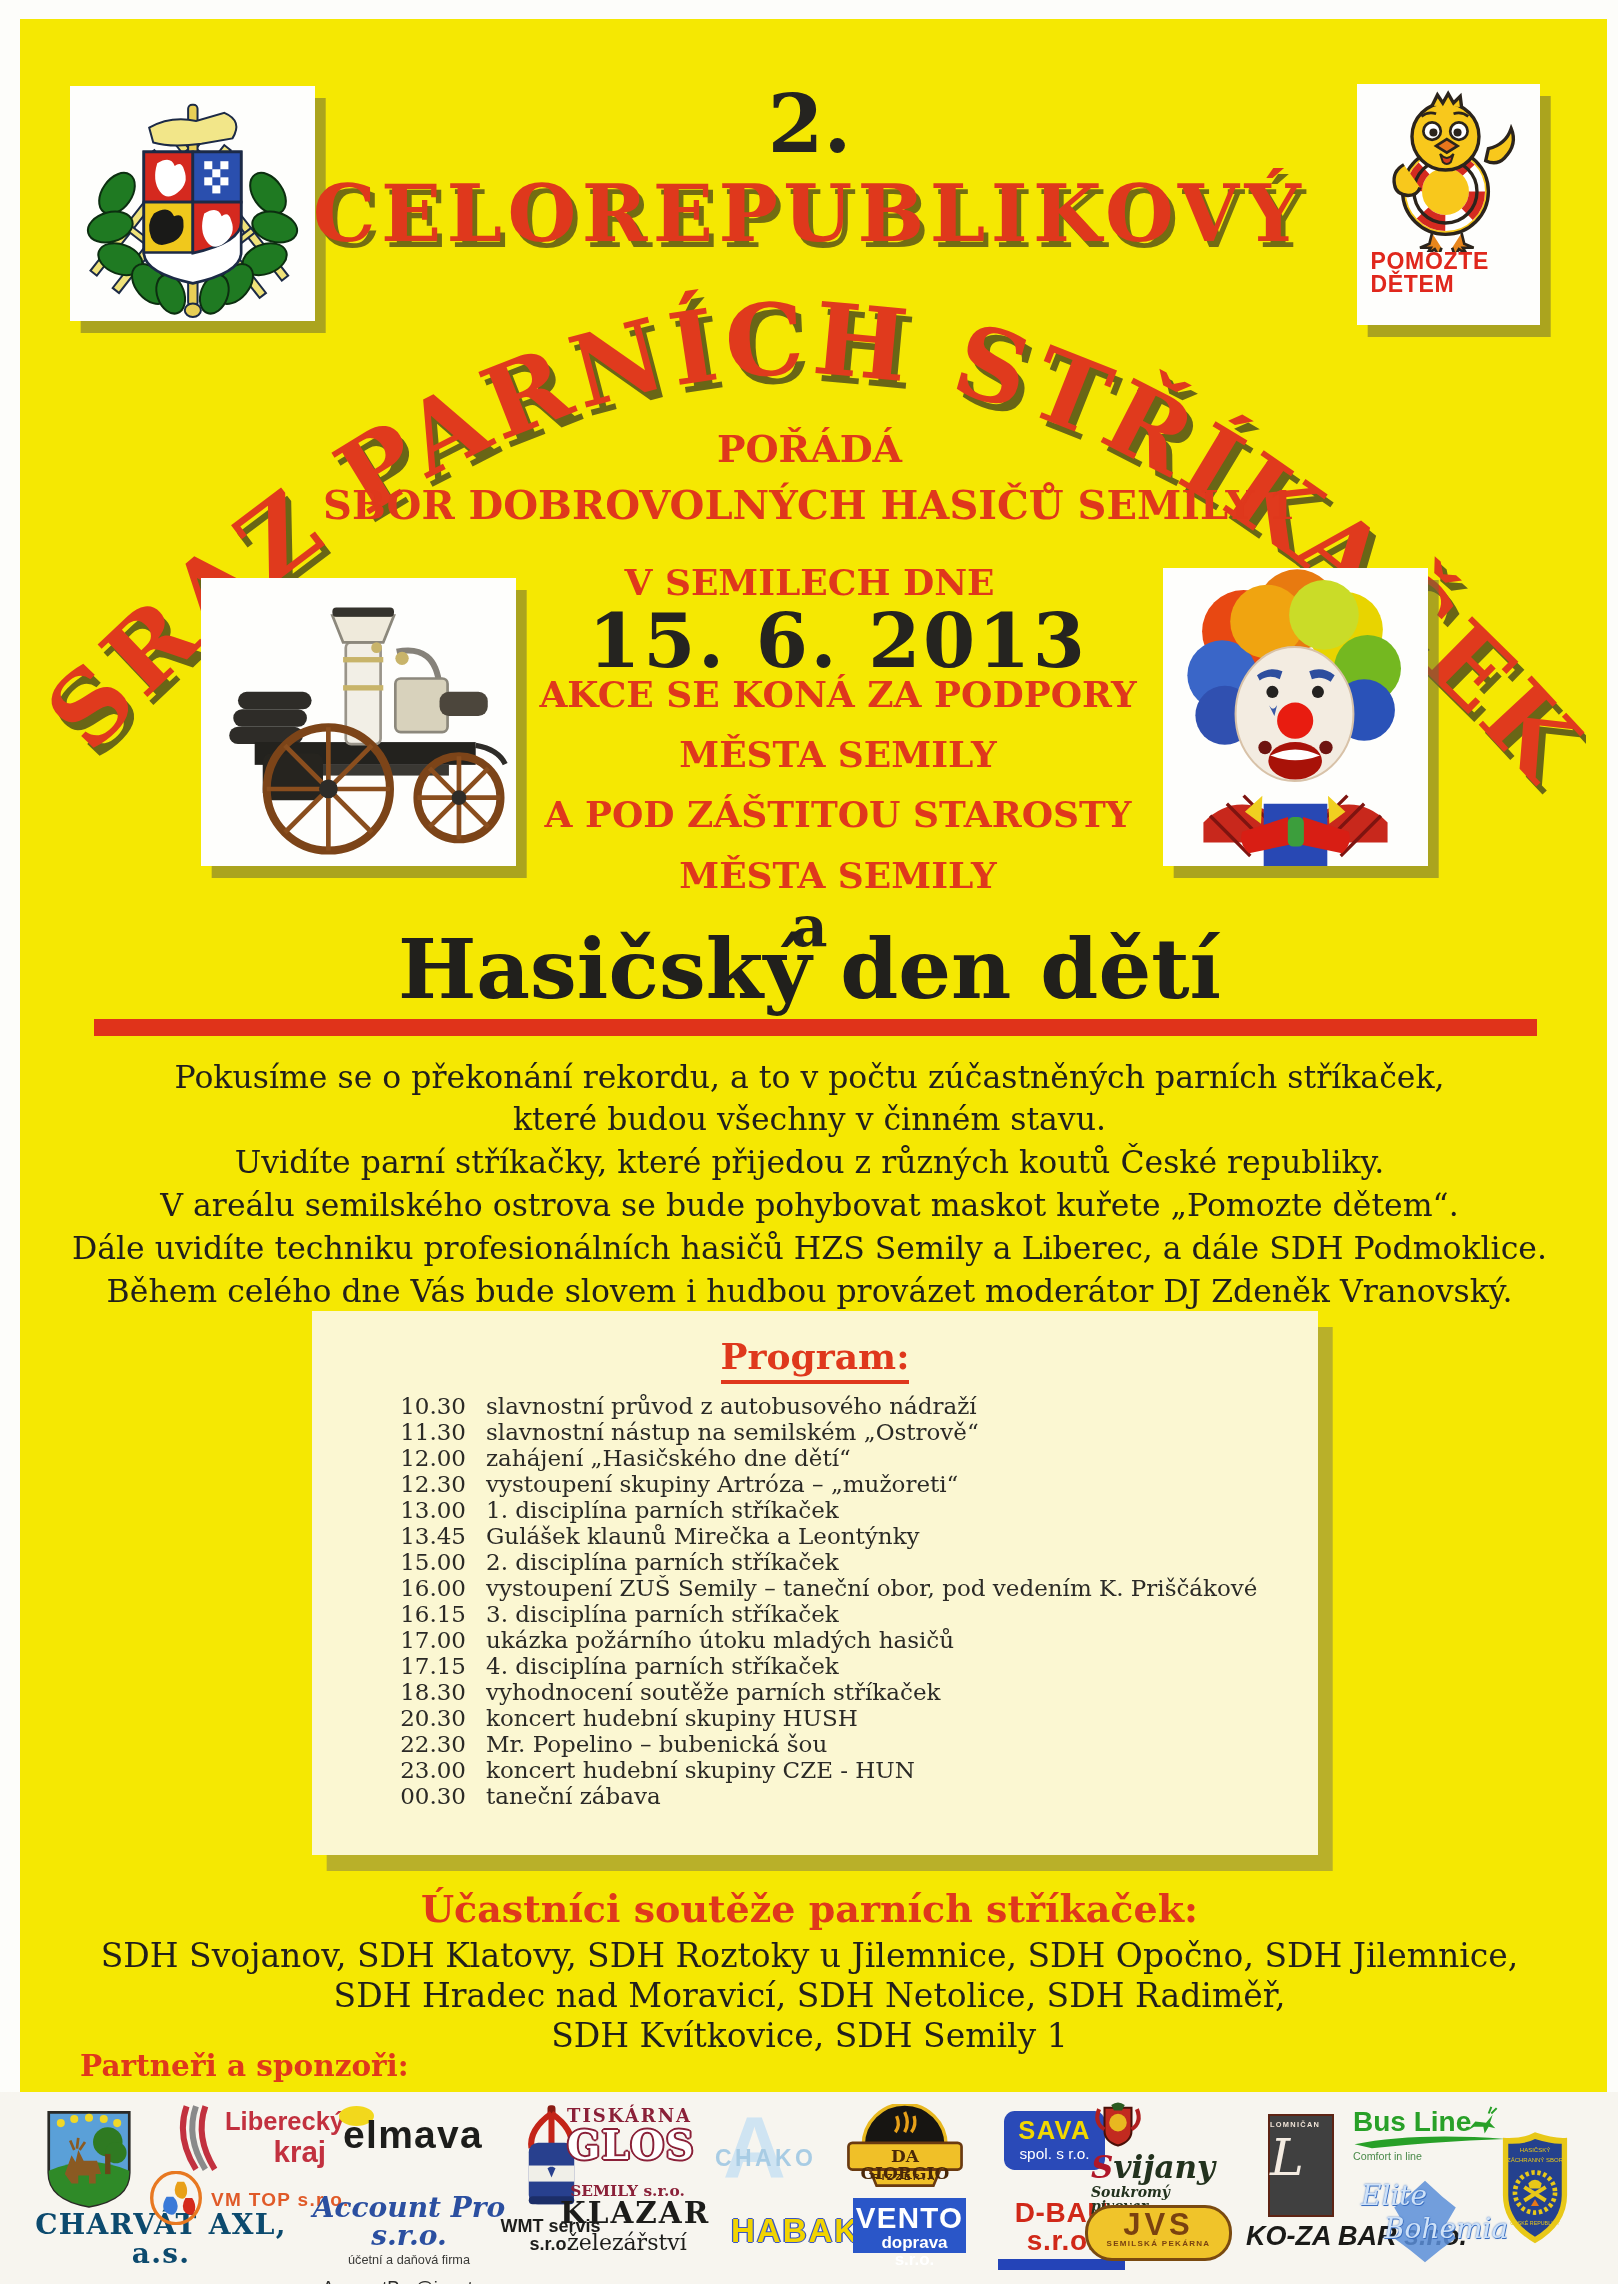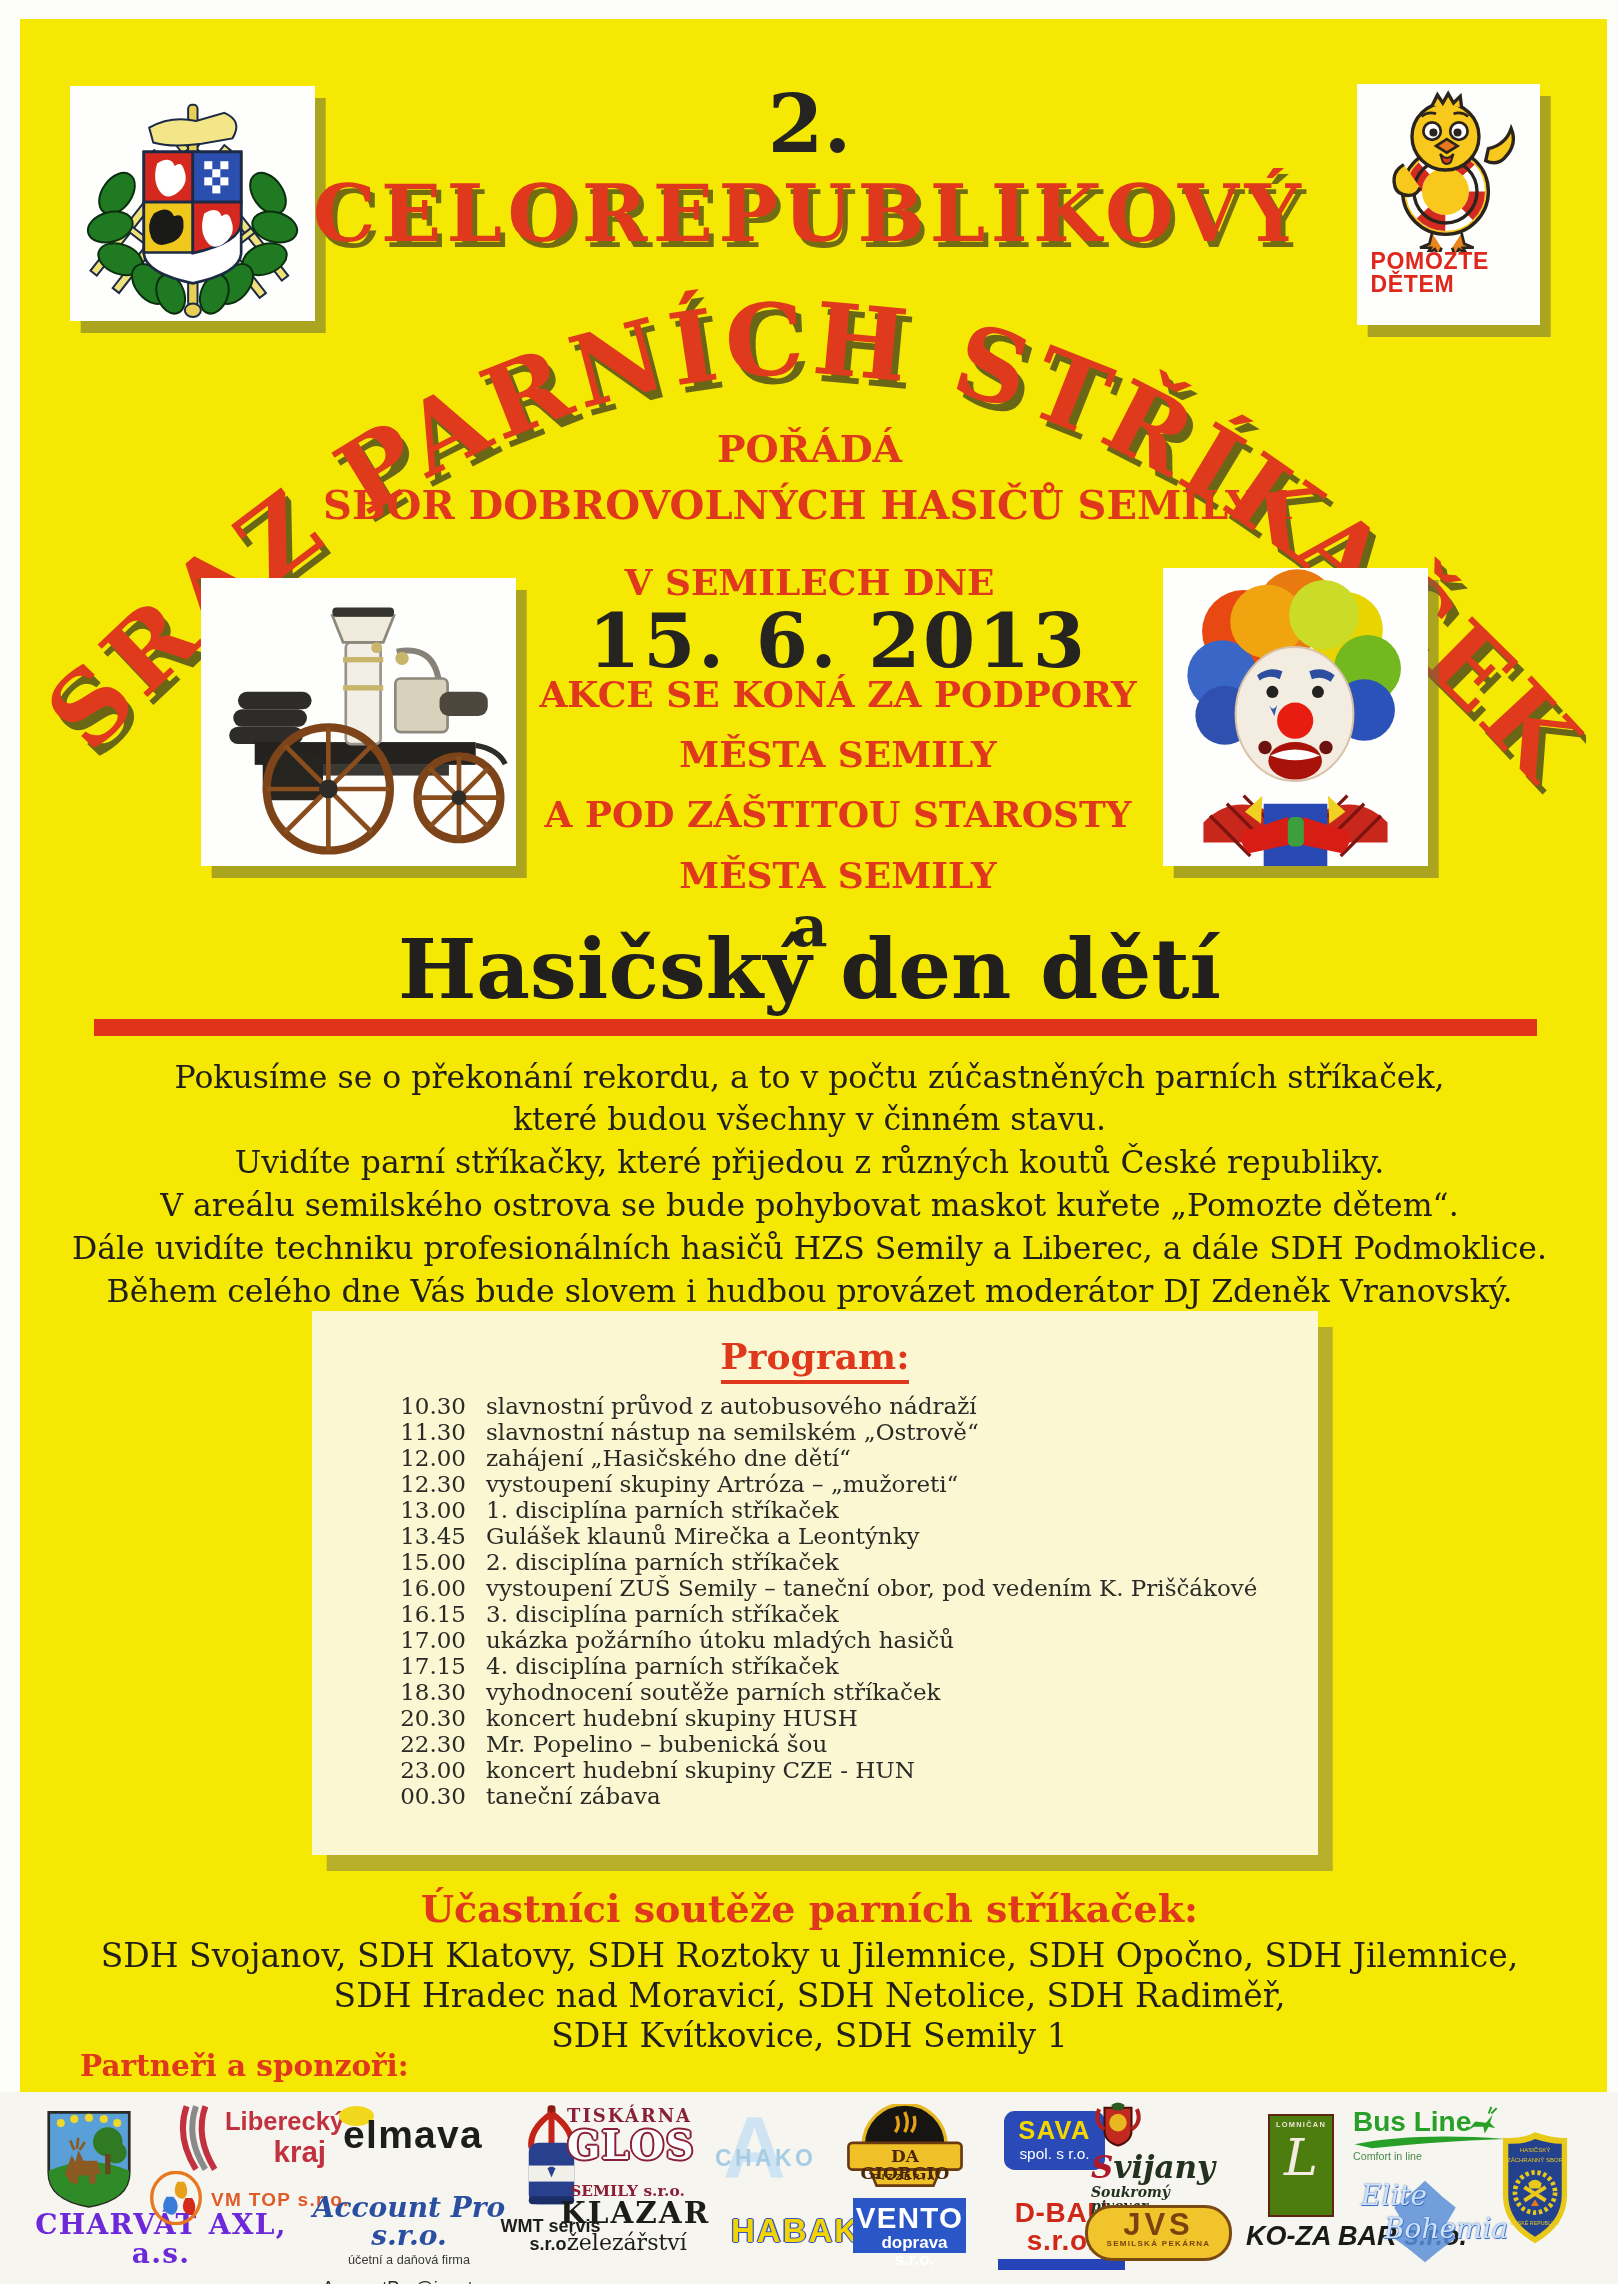--- a/index.html
+++ b/index.html
@@ -335,21 +335,21 @@
           <circle cx="70" cy="16" r="6"></circle>
           <circle cx="92" cy="18" r="6"></circle>
           <circle cx="112" cy="24" r="6"></circle>
         </g>
       <circle cx="98" cy="52" r="22" fill="#2f7a22"></circle>
         <circle cx="110" cy="68" r="16" fill="#2f7a22"></circle>
         <rect x="94" y="70" width="8" height="30" fill="#6b4618"></rect>
       <path d="M34 100 l10 -28 l6 10 l4 -18 l8 16 h20 l6 20 l-8 0 l0 14 h-10 v-12 l-16 0 v12 h-10 Z" fill="#8a5a22"></path>
       <path d="M48 64 l-6 -14 M52 62 l2 -16 M56 64 l8 -12" stroke="#8a5a22" stroke-width="4" fill="none"></path>
     </svg>
-    <div class="abs b line" style="left:20px;top:118px;width:282px;text-align:center;font-size:28px;color:#6d28d9;letter-spacing:1.3px;">CHARVÁT AXL, a.s.</div>
+    <div class="abs b line" style="left:20px;top:118px;width:282px;text-align:center;font-size:28px;color:#0c4a6e;letter-spacing:1.3px;">CHARVÁT AXL, a.s.</div>
 
     <div class="abs" style="left:173px;top:13.4px;width:154px;height:67px;">
       <svg class="abs" style="left:0;top:0;" width="54" height="67" viewBox="0 0 80 100">
         <path d="M20 2 q-16 46 14 94" stroke="#c2313f" stroke-width="9" fill="none"></path>
         <path d="M34 2 q-16 46 14 94" stroke="#8a8a8a" stroke-width="9" fill="none"></path>
         <path d="M48 2 q-16 46 14 94" stroke="#c2313f" stroke-width="9" fill="none"></path>
       </svg>
       <div class="abs sans b lgtext" style="left:52px;top:4px;width:101px;text-align:right;font-size:25.5px;color:#c2313f;">Liberecký</div>
       <div class="abs sans b lgtext" style="left:52px;top:32px;width:101px;text-align:right;font-size:29.5px;color:#c2313f;">kraj</div>
     </div>
@@ -439,21 +439,21 @@
       <div class="b lgtext" style="font-style:italic;font-size:31px;color:#23321e;margin-top:-2.7px;"><span style="color:#b01828;">S</span><span></span>vijany</div>
       <div class="b lgtext" style="font-style:italic;font-size:14px;color:#23321e;margin-top:2.7px;">Soukromý pivovar</div>
       <div class="b lgtext" style="font-style:italic;font-size:12.7px;color:#23321e;margin-top:1.3px;">•1564•</div>
     </div>
 
     <div class="abs" style="left:1085px;top:113px;width:141px;height:50px;background:#f0c42a;border:3.4px solid #7a4a10;border-radius:27px;text-align:center;">
       <div class="sans b lgtext" style="font-size:31px;color:#7a4210;letter-spacing:4px;margin-top:1.3px;">JVS</div>
       <div class="sans b lgtext" style="font-size:8px;color:#7a4210;letter-spacing:1.3px;">SEMILSKÁ PEKÁRNA</div>
     </div>
 
-    <div class="abs" style="left:1268px;top:21.5px;width:62px;height:99px;background:#4d7c0f;border:2px solid #5e2414;text-align:center;">
+    <div class="abs" style="left:1268px;top:21.5px;width:62px;height:99px;background:#404040;border:2px solid #5e2414;text-align:left;">
       <div class="sans b lgtext" style="font-size:7.4px;color:#f0e4d8;letter-spacing:1.3px;margin-top:5.4px;">LOMNIČAN</div>
       <div class="lgtext" style="font-style:italic;font-size:51px;color:#f4ece2;margin-top:4px;">L</div>
     </div>
 
     <div class="abs sans b lgtext" style="left:1246px;top:131px;font-size:27px;font-style:italic;color:#1a1a18;">KO-ZA BAR s.r.o.</div>
 
     <div class="abs" style="left:1353px;top:16px;width:154px;">
       <div class="sans b lgtext" style="font-size:28px;color:#28a028;display:inline-block;">Bus Line</div>
       <svg class="abs" style="left:109px;top:-4px;" width="40" height="31" viewBox="0 0 60 46">
         <path d="M8 40 l12 -14 l16 2 l10 -12 l-4 12 l8 8 l-10 -2 l-6 10 l-2 -10 l-14 0 Z" fill="#28a028"></path>

